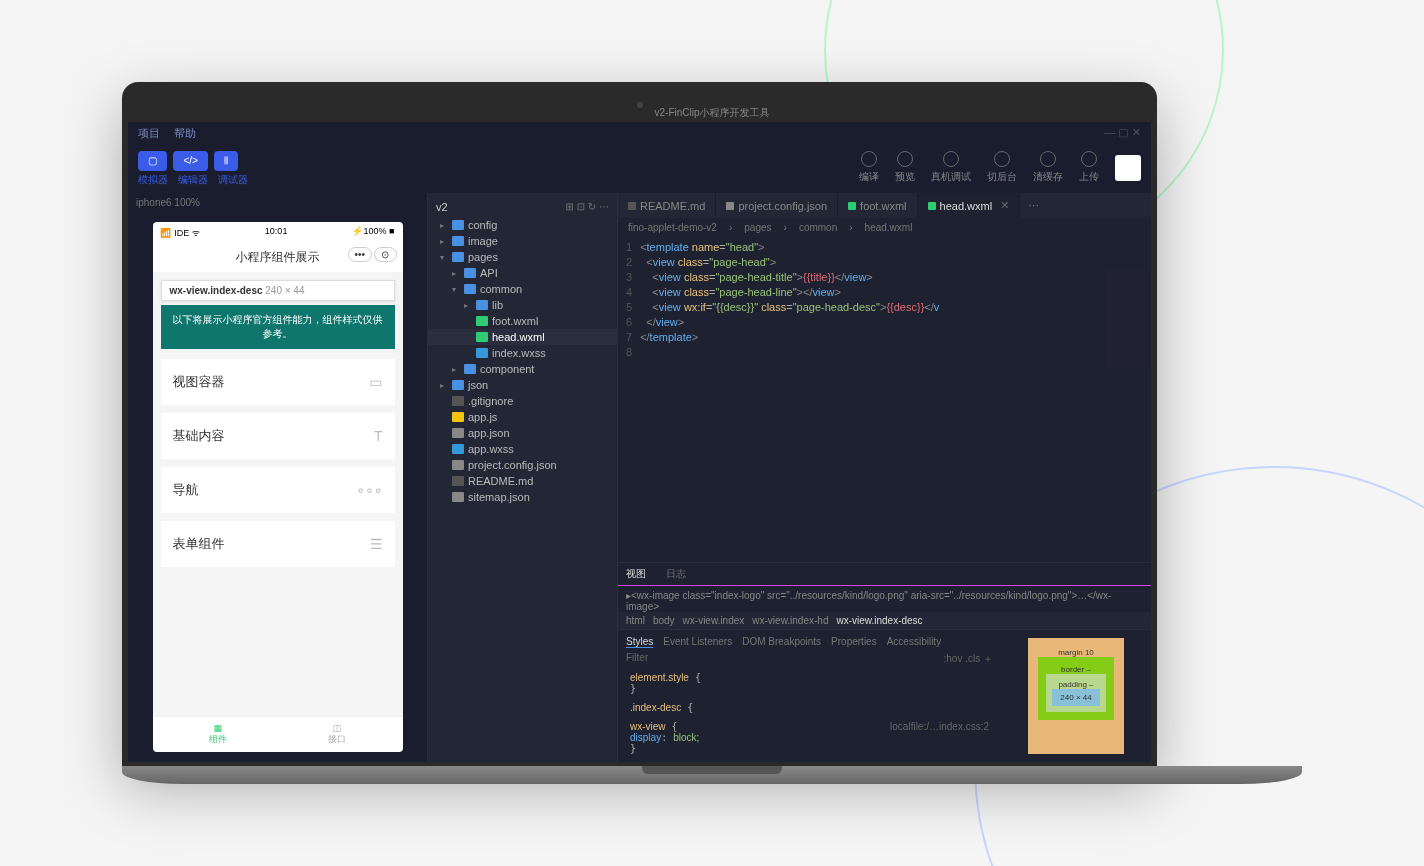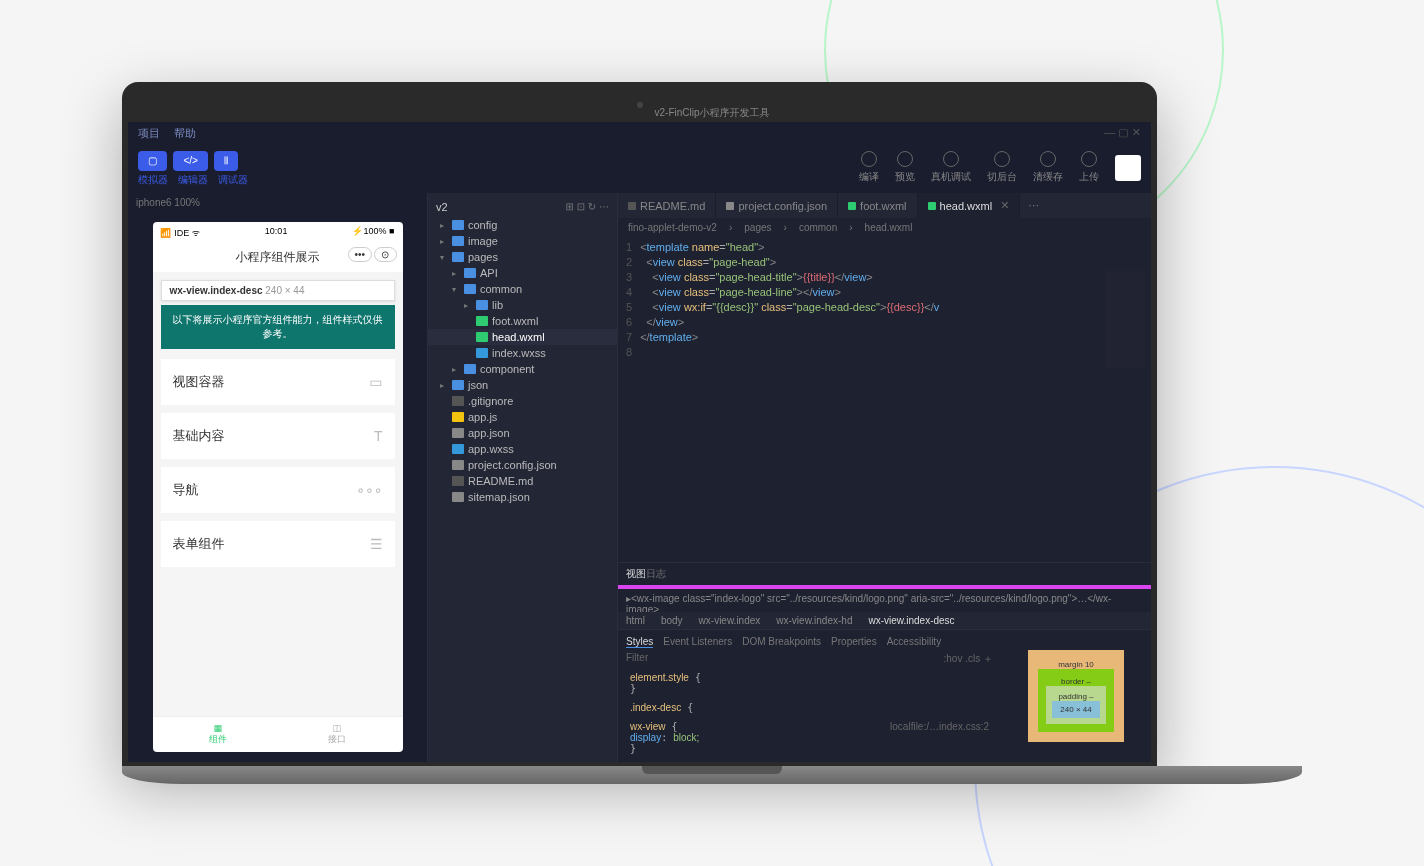--- a/index.html
+++ b/index.html
@@ -67,34 +67,34 @@
 .tab .close{margin-left:4px;color:#666}
 .tabmore{padding:6px 8px;color:#777}
 .crumbs{padding:4px 10px;color:#777;font-size:10px;display:flex;gap:12px}
 .code{flex:1;display:flex;font-family:monospace;font-size:11px;overflow:hidden}
 .gutter{padding:4px 8px;color:#555;text-align:right}
 .gutter div{height:15px}
 .lines{padding:4px 0;flex:1}
 .lines div{height:15px;white-space:pre}.s{color:#98c379}.a{color:#e5c07b}.t{color:#61afef}.v{color:#e06c75}.p{color:#888}
 
 .devtools{height:200px;border-top:1px solid #2a2d3e;display:flex;flex-direction:column;font-size:10px}
-.dthdr{display:flex;padding:4px 8px;gap:0;color:#777;border-bottom:4px solid #d946ef}
+.dthdr{display:flex;padding:4px 8px;gap:20px;color:#777;border-bottom:1px solid #d946ef}
 .dthdr .active{color:#ddd}
 .dtdom{padding:4px 8px;font-family:monospace;color:#888;height:60px;overflow:hidden}
 .dtdom .hl{background:#2a4a8a;color:#fff}
-.dtcrumbs{padding:3px 8px;background:#232635;color:#888;display:flex;gap:16px}
+.dtcrumbs{padding:3px 8px;background:#232635;color:#888;display:flex;gap:8px}
 .dtcrumbs .active{color:#ddd}
 .dtbottom{display:flex;flex:1;border-top:1px solid #2a2d3e}
 .styles{flex:1;padding:4px}
 .stabs{display:flex;gap:10px;padding:2px 4px;color:#777}
 .stabs .active{color:#ddd;border-bottom:1px solid #4a90e2}
 .sfilter{display:flex;padding:2px 4px;color:#666;justify-content:space-between}
 .srule{padding:4px 8px;font-family:monospace;color:#aaa}
 .srule .sel{color:#e5c07b}.srule .prop{color:#61afef}.srule .val{color:#98c379}
-.boxmodel{width:150px;padding:8px;display:flex;align-items:center;justify-content:center}
+.boxmodel{width:150px;padding:8px;display:flex;justify-content:center}
 .bm{background:#e8b878;padding:10px;font-size:8px;color:#333;text-align:center}
 .bm2{background:#84cc16;padding:8px}
 .bm3{background:#b8d890;padding:6px}
 .bm4{background:#88c0d8;padding:4px 8px}
 .minimap{position:absolute;right:6px;top:32px;width:40px;height:100px;background:#232635;opacity:.5}
 </style>
 </head>
 <body>
 
 <div class="decor1"></div>

